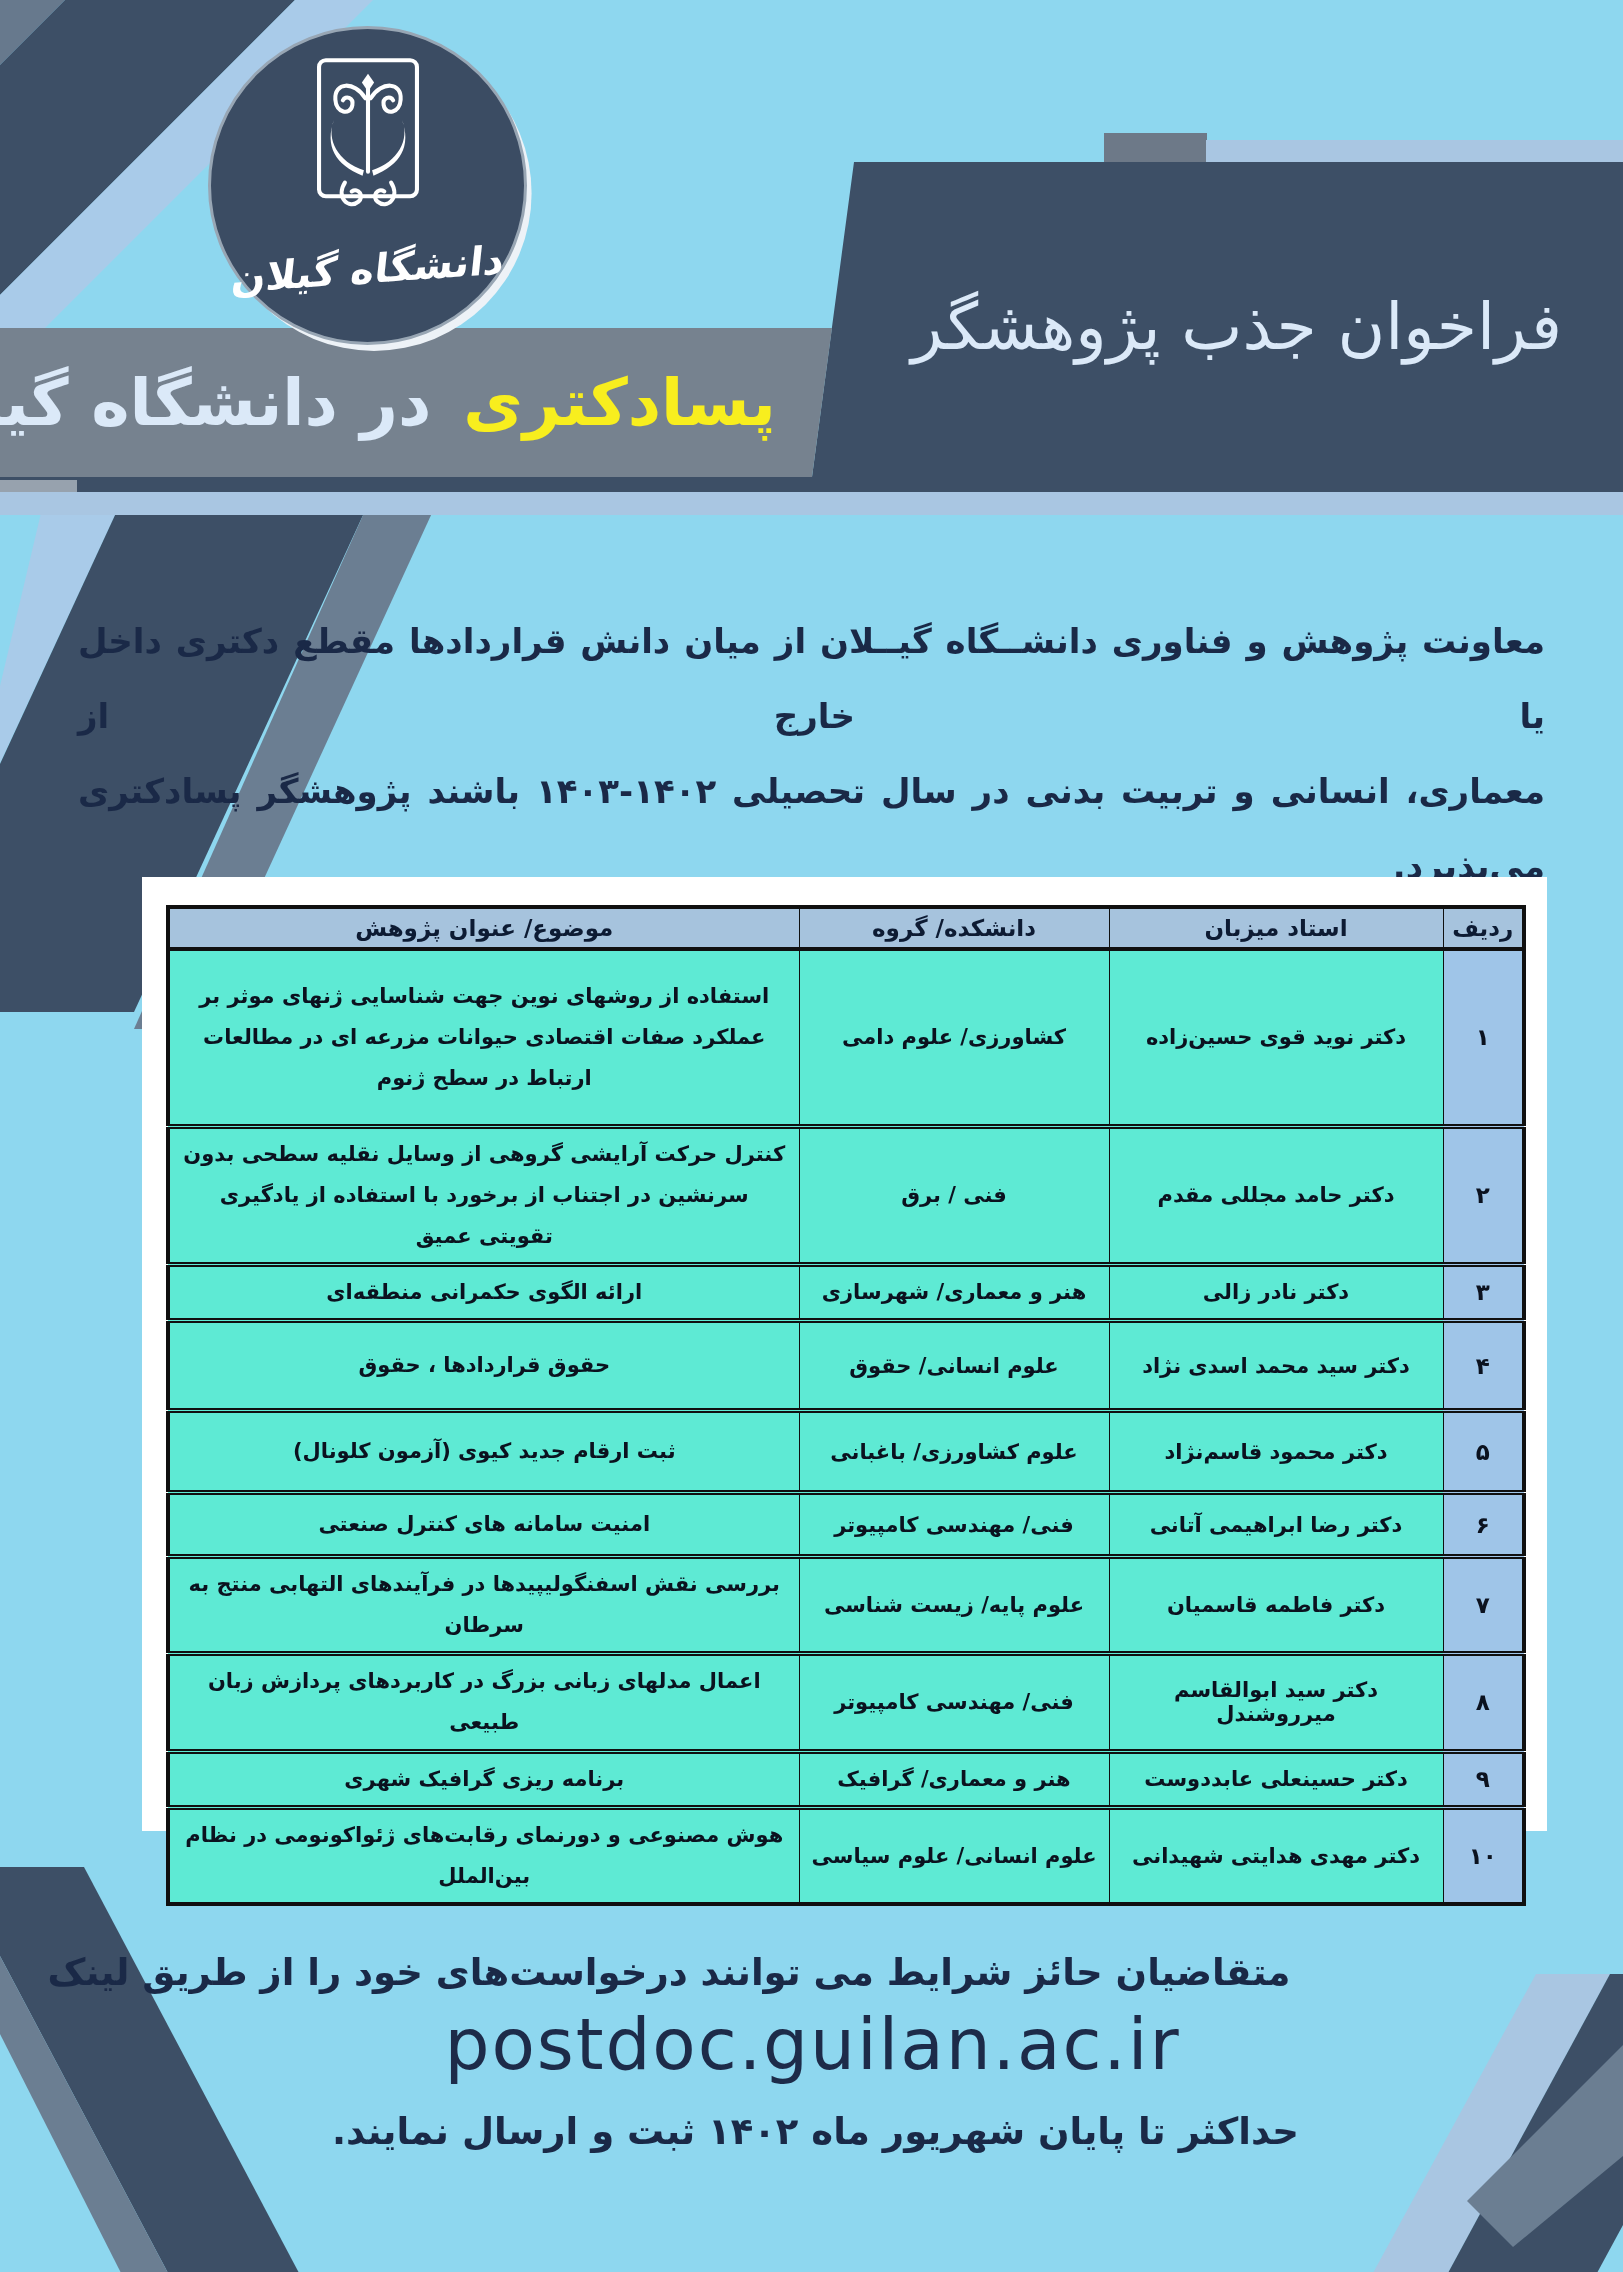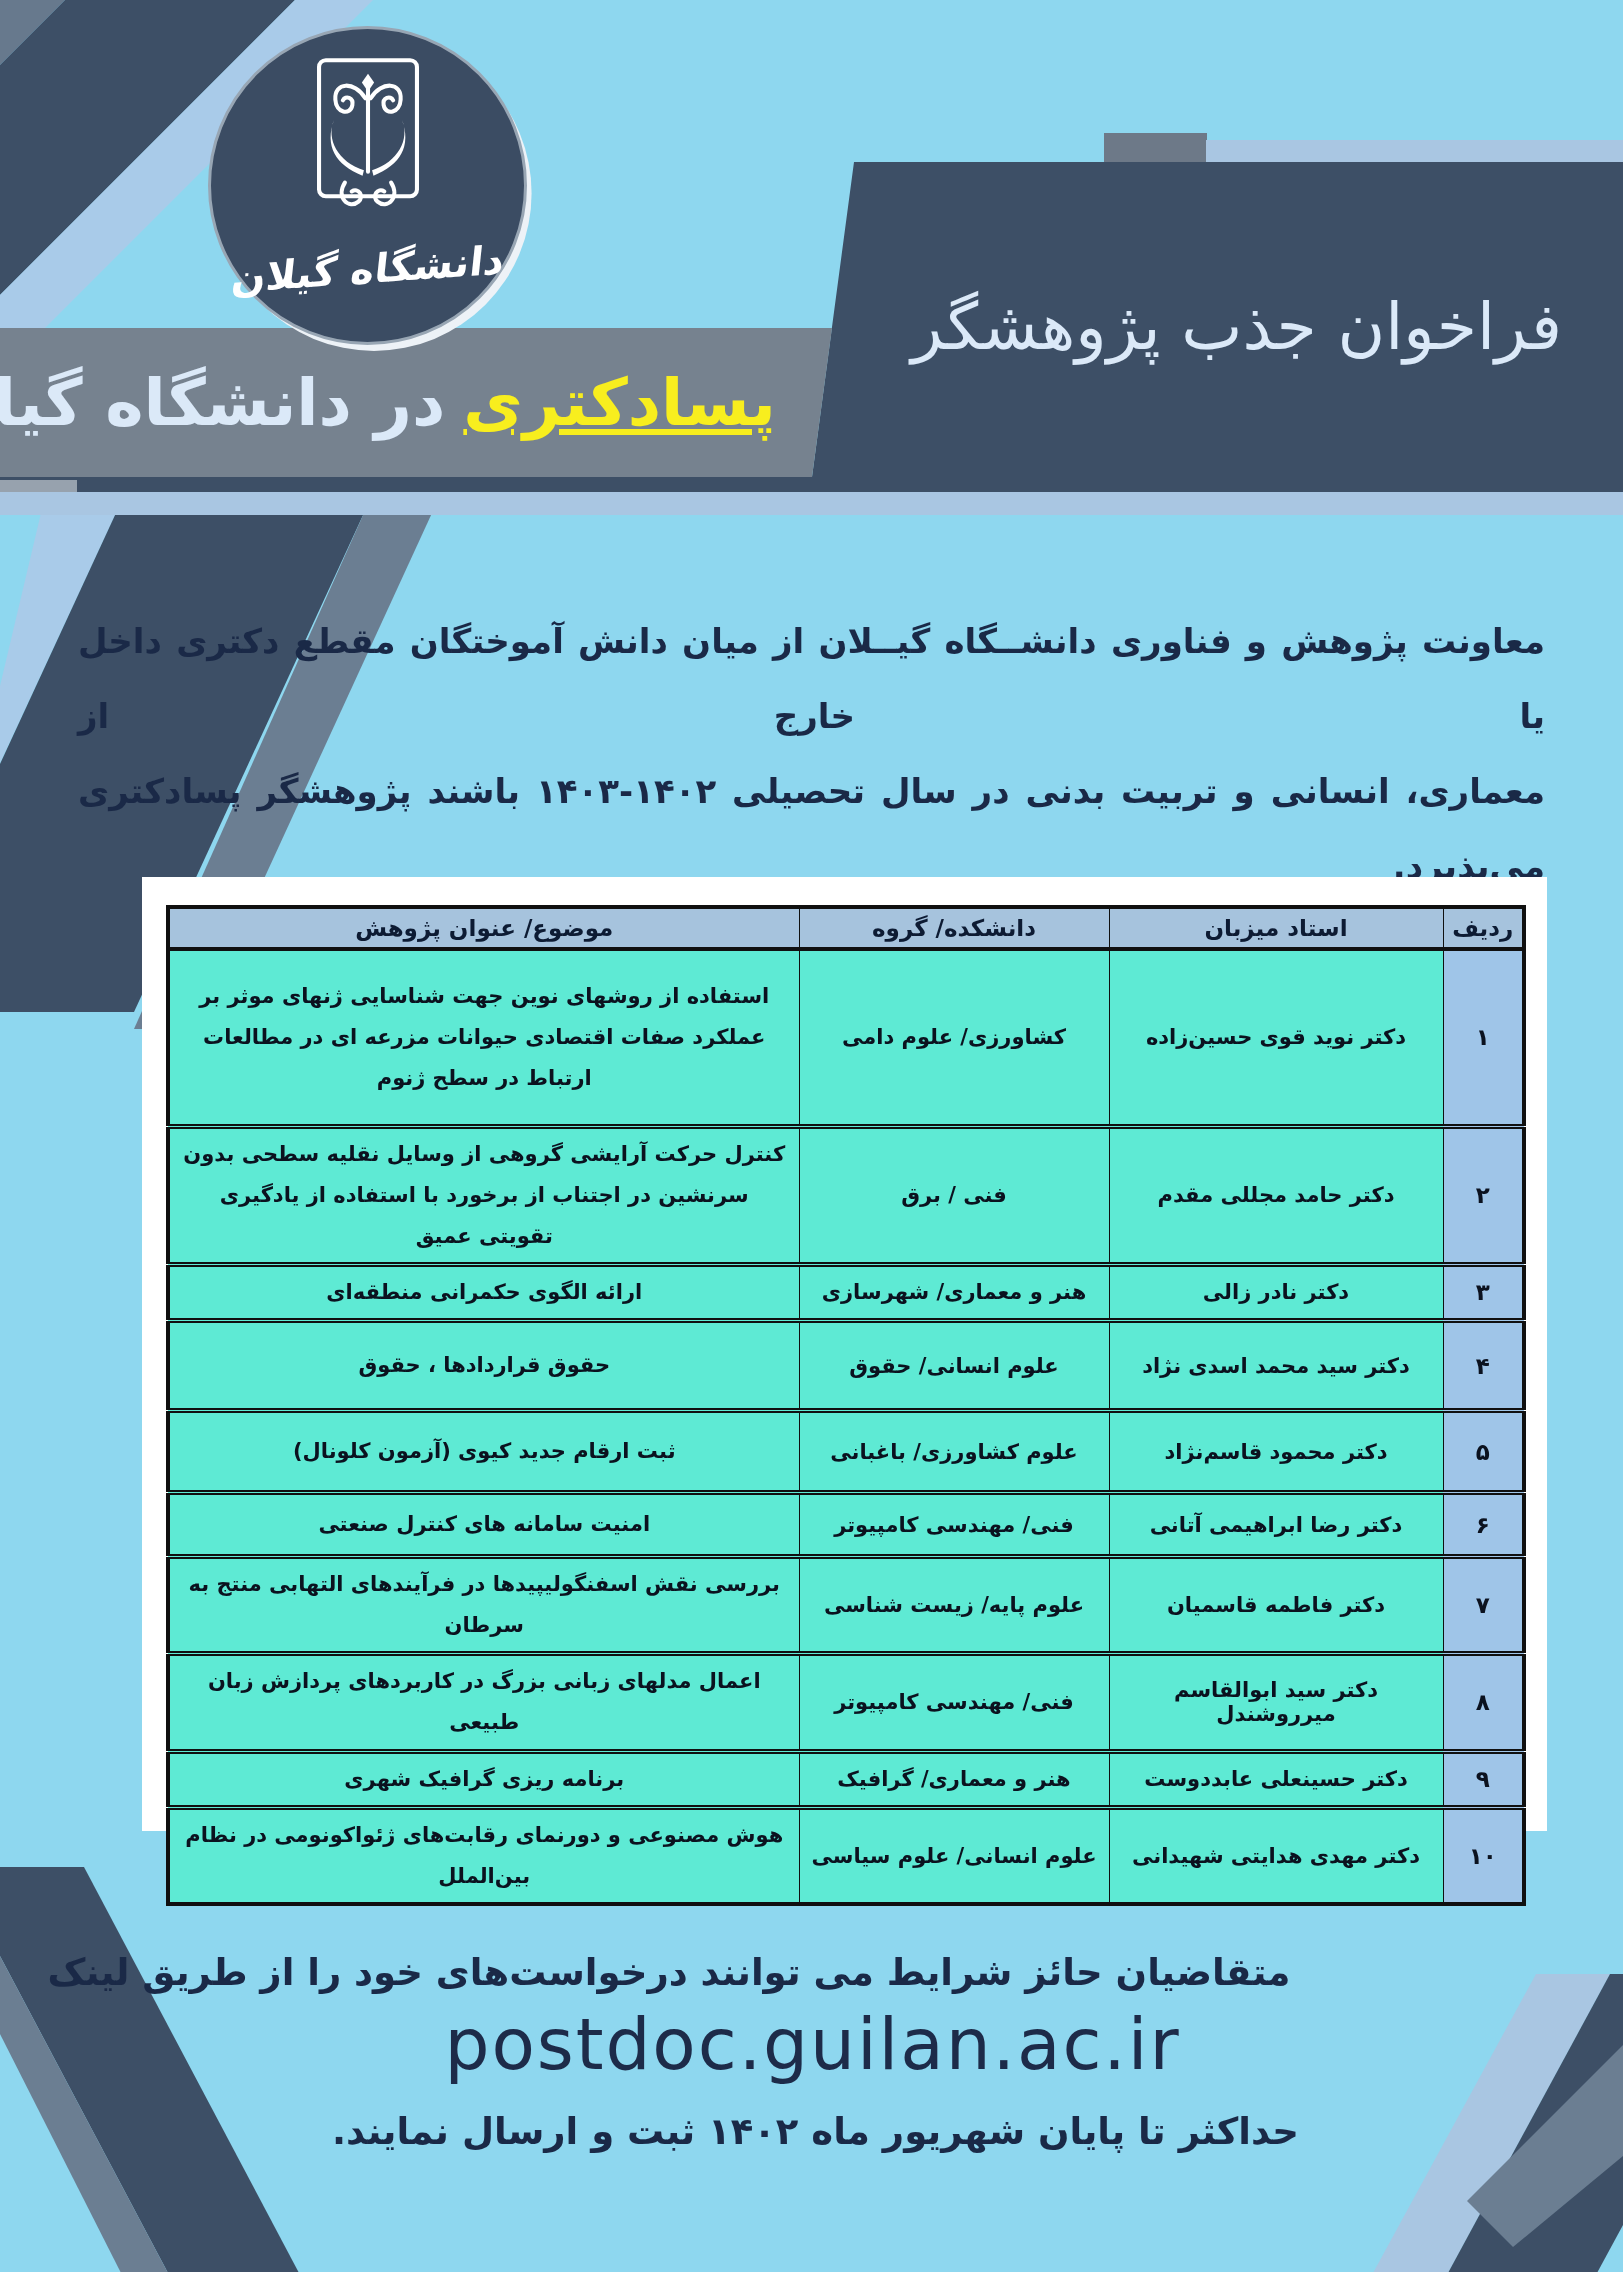--- a/index.html
+++ b/index.html
@@ -40,21 +40,21 @@
   .title-dark{
     left:864px; top:162px; width:698px; height:328px;
     display:flex; align-items:center; direction:rtl;
     font-size:65px; font-weight:normal; color:#dbe9f8; white-space:nowrap;
   }
   .title-gray{
     left:0; top:328px; width:776px; height:149px;
     display:flex; align-items:center; justify-content:flex-start; direction:rtl;
     font-size:65px; font-weight:bold; color:#dbe9f8; white-space:nowrap;
   }
-  .hl-yellow{ color:#f8ee1e; margin-left:18px;text-decoration:underline; }
+  .hl-yellow{ color:#f8ee1e; margin-left:32px; }
 
   
   .logo-circle{
     left:208px; top:26px; width:319px; height:319px; border-radius:50%;
     background:#3b4c63; border:3.2px solid #98a6b4;
     box-shadow:6.5px 7.8px 0 -1.9px #edf2f7;
     display:flex; flex-direction:column; align-items:center; justify-content:flex-start;
   }
   .logo-emblem{ margin-top:18px; width:136px; height:195px; }
   .logo-caption{
@@ -143,21 +143,21 @@
       <path d="M104 62 C120 36 150 38 148 64 C147 84 126 88 123 72 C121 61 133 57 137 65"></path>
       <path d="M94 168 C56 156 38 122 50 94 C36 132 52 160 92 176 Z" fill="#ffffff" stroke="none"></path>
       <path d="M106 168 C144 156 162 122 150 94 C164 132 148 160 108 176 Z" fill="#ffffff" stroke="none"></path>
       <path d="M66 186 C52 208 72 226 86 214 C95 206 86 193 76 199"></path>
       <path d="M134 186 C148 208 128 226 114 214 C105 206 114 193 124 199"></path>
     </svg>
     <div class="logo-caption">دانشگاه گیلان</div>
   </div>
 
   <div class="abs intro">
-    <div class="pline">معاونت پژوهش و فناوری دانشــگاه گیــلان از میان دانش آموختگان مقطع دکتری داخل یا خارج از</div>
+    <div class="pline">معاونت پژوهش و فناوری دانشــگاه گیــلان از میان دانش قراردادها مقطع دکتری داخل یا خارج از</div>
     <div class="pline">معماری، انسانی و تربیت بدنی در سال تحصیلی ۱۴۰۲-۱۴۰۳ باشند پژوهشگر پسادکتری می‌پذیرد.</div>
   </div>
 
   <div class="abs table-frame"></div>
   <table class="recruit">
     <colgroup>
       <col style="width:81px">
         <col style="width:334px">
         <col style="width:310px">
         <col style="width:631px">

